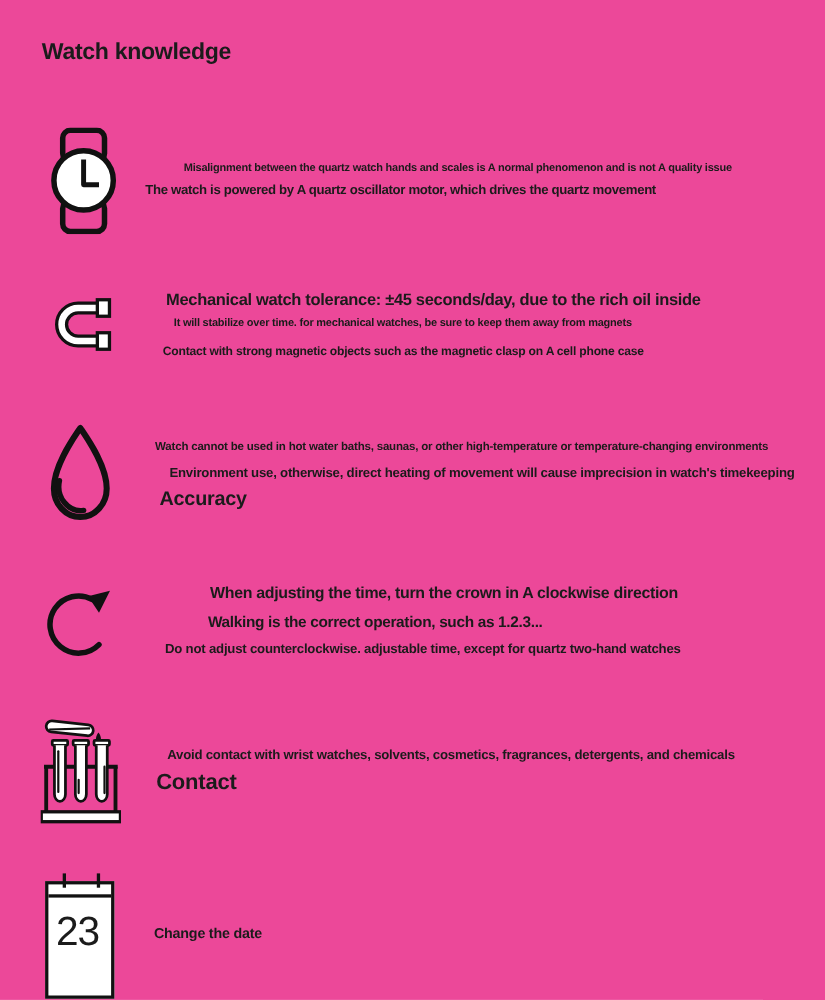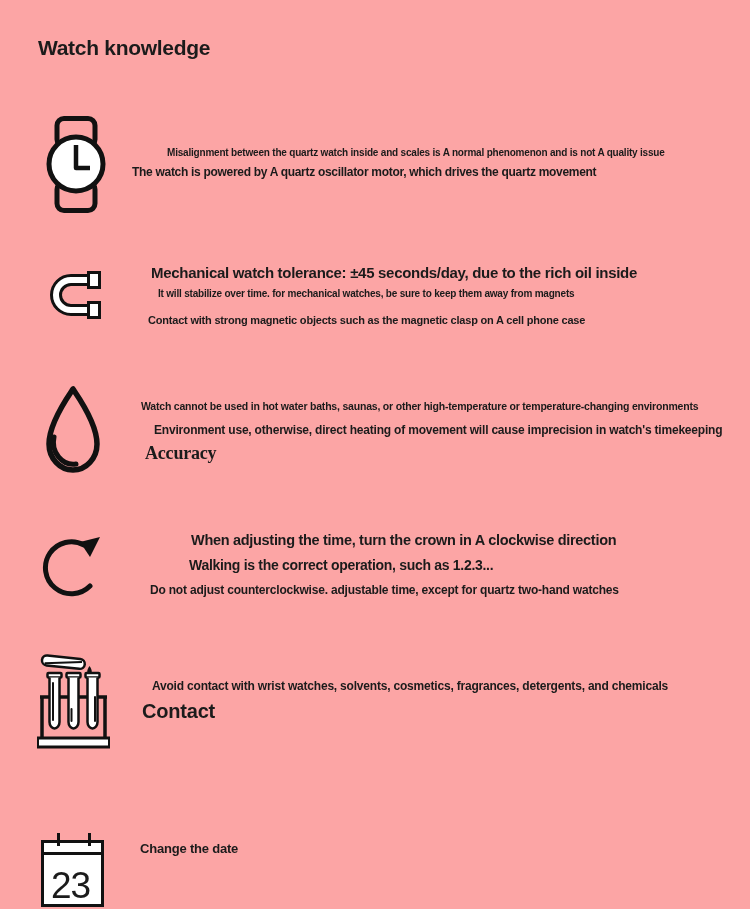--- a/index.html
+++ b/index.html
@@ -1,47 +1,47 @@
 <!DOCTYPE html>
 <html><head>
 <meta charset="utf-8">
 <style>
   html,body{margin:0;padding:0;}
   body{width:750px;height:909px;background:#ffffff;font-family:"Liberation Sans",sans-serif;}
-  #page{position:relative;width:750px;height:909px;background:#fca5a5;overflow:hidden;}
+  #page{position:relative;width:750px;height:909px;background:#ec4899;overflow:hidden;}
   .line{position:absolute;white-space:nowrap;font-weight:700;color:#1b1b1b;letter-spacing:-0.2px;line-height:1.15;}
   .heading{position:absolute;white-space:nowrap;font-weight:700;color:#1b1b1b;letter-spacing:-0.2px;}
   .icon{position:absolute;}
   
   #title{left:38px;top:36px;font-size:21px;letter-spacing:-0.3px;}
   
   #icon-watch{left:46px;top:116px;}
   #s1l1{left:167px;top:147px;font-size:10px;}
   #s1l2{left:132px;top:166px;font-size:12px;letter-spacing:-0.3px;}
   
   #icon-magnet{left:44px;top:268px;}
   #s2l1{left:151px;top:264px;font-size:15px;letter-spacing:-0.3px;}
   #s2l2{left:158px;top:288px;font-size:10px;}
   #s2l3{left:148px;top:314px;font-size:11px;text-align:right;}
   
   #icon-drop{left:40px;top:384px;}
   #s3l1{left:141px;top:400px;font-size:10.5px;}
   #s3l2{left:154px;top:424px;font-size:12px;text-align:right;}
-  #s3h{left:145px;top:443px;font-size:18px;font-family:Liberation Serif, serif;}
+  #s3h{left:145px;top:443px;font-size:18px;}
   
   #icon-arrow{left:42px;top:530px;}
   #s4l1{left:191px;top:532px;font-size:14.5px;letter-spacing:-0.3px;}
   #s4l2{left:152px;top:557px;font-size:14px;letter-spacing:-0.3px;margin-left:37px;}
   #s4l3{left:150px;top:584px;font-size:12px;}
   
   #icon-tubes{left:37px;top:650px;}
   #s5l1{left:152px;top:680px;font-size:12px;}
   #s5h{left:142px;top:700px;font-size:20px;}
   
-  #icon-calendar{left:41px;top:801px;width:63px;height:67px;border:3px solid #111;box-sizing:border-box;background:#fff;margin-top:39px;}
+  #icon-calendar{left:41px;top:801px;width:63px;height:107px;border:3px solid #111;box-sizing:border-box;background:#fff;}
   #cal-header-line{position:absolute;left:0;top:9px;width:100%;height:3px;background:#111;}
   .cal-tick{position:absolute;top:-10px;width:3px;height:13px;background:#111;}
   #cal-tick-left{left:13px;}
   #cal-tick-right{left:44px;}
   #cal-day{position:absolute;left:0;top:24px;width:100%;text-align:center;font-size:37px;font-weight:400;color:#1b1b1b;letter-spacing:-1px;line-height:1;padding-right:4px;box-sizing:border-box;}
   #s6l1{left:211px;top:818px;font-size:14.5px;letter-spacing:-0.3px;}
   #s6l2{left:140px;top:842px;font-size:13px;text-align:center;}
 </style>
 </head>
 <body>
@@ -51,21 +51,21 @@
   <div id="title" class="heading">Watch knowledge</div>
 
   <svg id="icon-watch" class="icon" width="60" height="97" viewBox="0 0 60 97">
     <g stroke="#111" fill="none">
       <rect x="11" y="2.5" width="38" height="28" rx="7" stroke-width="5"></rect>
       <rect x="11" y="66.5" width="38" height="28" rx="7" stroke-width="5"></rect>
       <circle cx="30" cy="48" r="27" stroke-width="5" fill="#ffffff"></circle>
       <path d="M30 29 V52 H44" stroke-width="4.5" stroke-linejoin="round"></path>
     </g>
   </svg>
-  <div id="s1l1" class="line">Misalignment between the quartz watch inside and scales is A normal phenomenon and is not A quality issue</div>
+  <div id="s1l1" class="line">Misalignment between the quartz watch hands and scales is A normal phenomenon and is not A quality issue</div>
   <div id="s1l2" class="line">The watch is powered by A quartz oscillator motor, which drives the quartz movement</div>
 
   <svg id="icon-magnet" class="icon" width="60" height="54" viewBox="0 0 60 54">
     <path d="M56 12 H27 A15 15 0 0 0 27 42 H56" stroke="#111" stroke-width="12" fill="none"></path>
     <path d="M56 12 H27 A15 15 0 0 0 27 42 H56" stroke="#ffffff" stroke-width="6" fill="none"></path>
     <rect x="44.5" y="4.5" width="11" height="15" stroke="#111" stroke-width="3" fill="#ffffff"></rect>
     <rect x="44.5" y="34.5" width="11" height="15" stroke="#111" stroke-width="3" fill="#ffffff"></rect>
   </svg>
   <div id="s2l1" class="line">Mechanical watch tolerance: ±45 seconds/day, due to the rich oil inside</div>
   <div id="s2l2" class="line">It will stabilize over time. for mechanical watches, be sure to keep them away from magnets</div>

